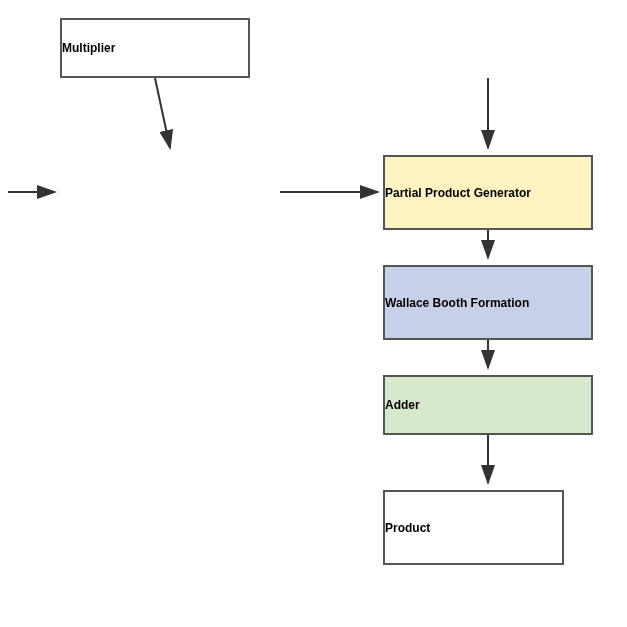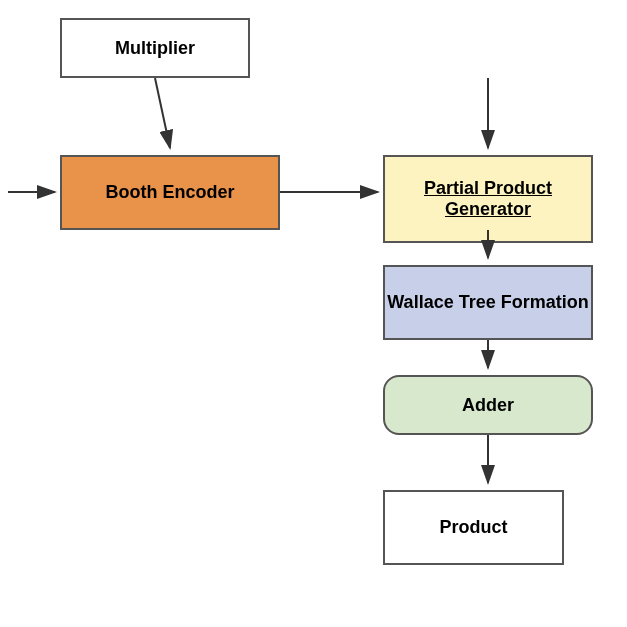--- a/index.html
+++ b/index.html
@@ -15,42 +15,41 @@
     .diagram {
       position: relative;
       width: 627px;
       height: 627px;
     }
     .box {
       position: absolute;
       border: 2px solid #555;
       display: flex;
       align-items: center;
-      justify-content: center;
+      justify-content: flex-start;
       text-align: center;
       font-weight: bold;
-      font-size: 18px;
+      font-size: 12px;
       background: #ffffff;
     }
     .box-orange {
       background: #e8924a;
       color: #000;
     }
     .box-yellow {
       background: #fdf3c0;
       color: #000;
     }
     .box-blue {
       background: #c8cfe8;
       color: #000;
     }
     .box-green {
       background: #d8e8cc;
       color: #000;
-      border-radius: 16px;
     }
     
     svg.arrows {
       position: absolute;
       top: 0;
       left: 0;
       width: 627px;
       height: 627px;
       pointer-events: none;
     }
@@ -58,30 +57,27 @@
 </head>
 <body>
 
 <div class="diagram">
 
   <div class="box" style="left:60px; top:18px; width:190px; height:60px;">
     <span>Multiplier</span>
   </div>
 
 
-  <div class="box box-orange" style="left:60px; top:155px; width:220px; height:75px;">
-    <span>Booth Encoder</span>
-  </div>
 
-  <div class="box box-yellow" style="left:383px; top:155px; width:210px; height:88px;text-decoration:underline;">
+  <div class="box box-yellow" style="left:383px; top:155px; width:210px; height:75px;">
     <span>Partial Product Generator</span>
   </div>
 
   <div class="box box-blue" style="left:383px; top:265px; width:210px; height:75px;">
-    <span>Wallace Tree Formation</span>
+    <span>Wallace Booth Formation</span>
   </div>
 
   <div class="box box-green" style="left:383px; top:375px; width:210px; height:60px;">
     <span>Adder</span>
   </div>
 
   <div class="box" style="left:383px; top:490px; width:181px; height:75px;">
     <span>Product</span>
   </div>
 

